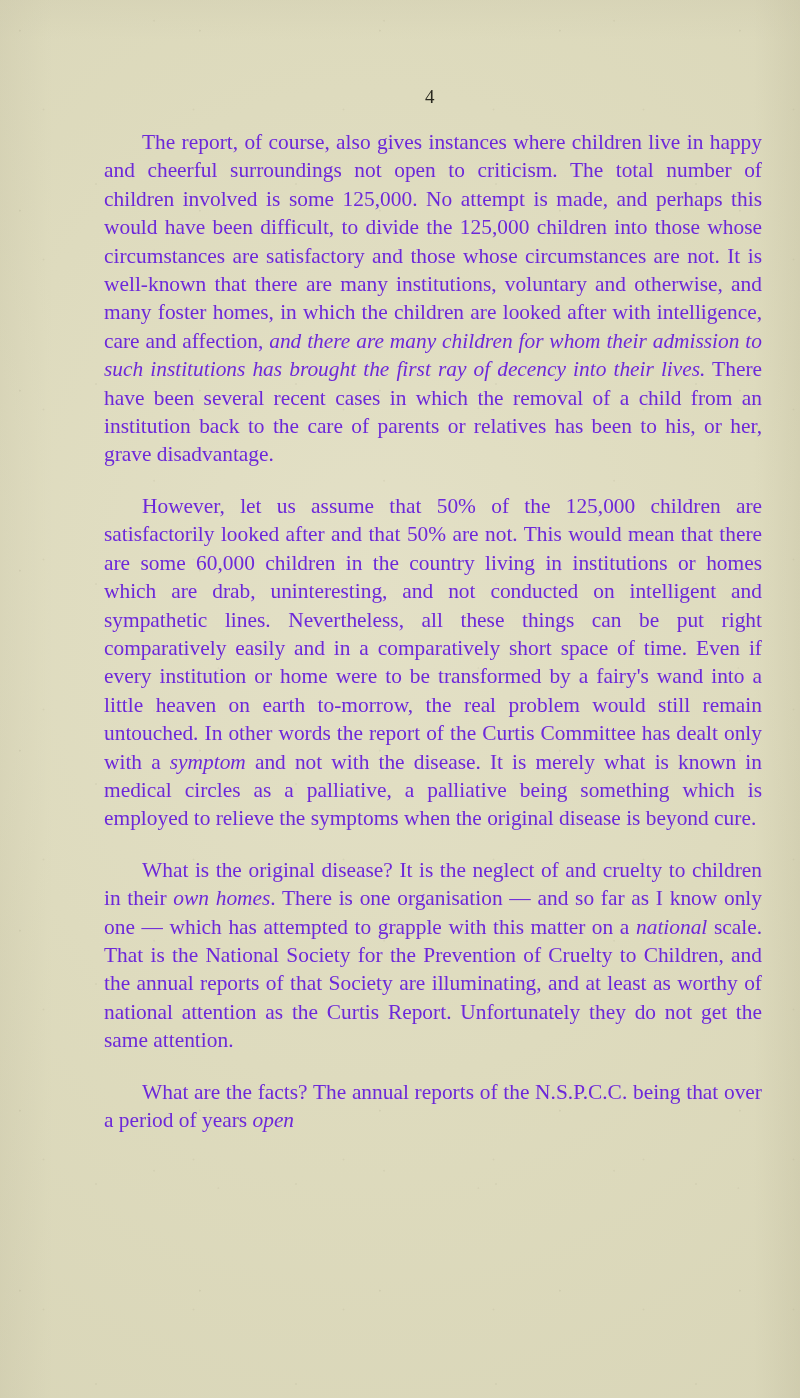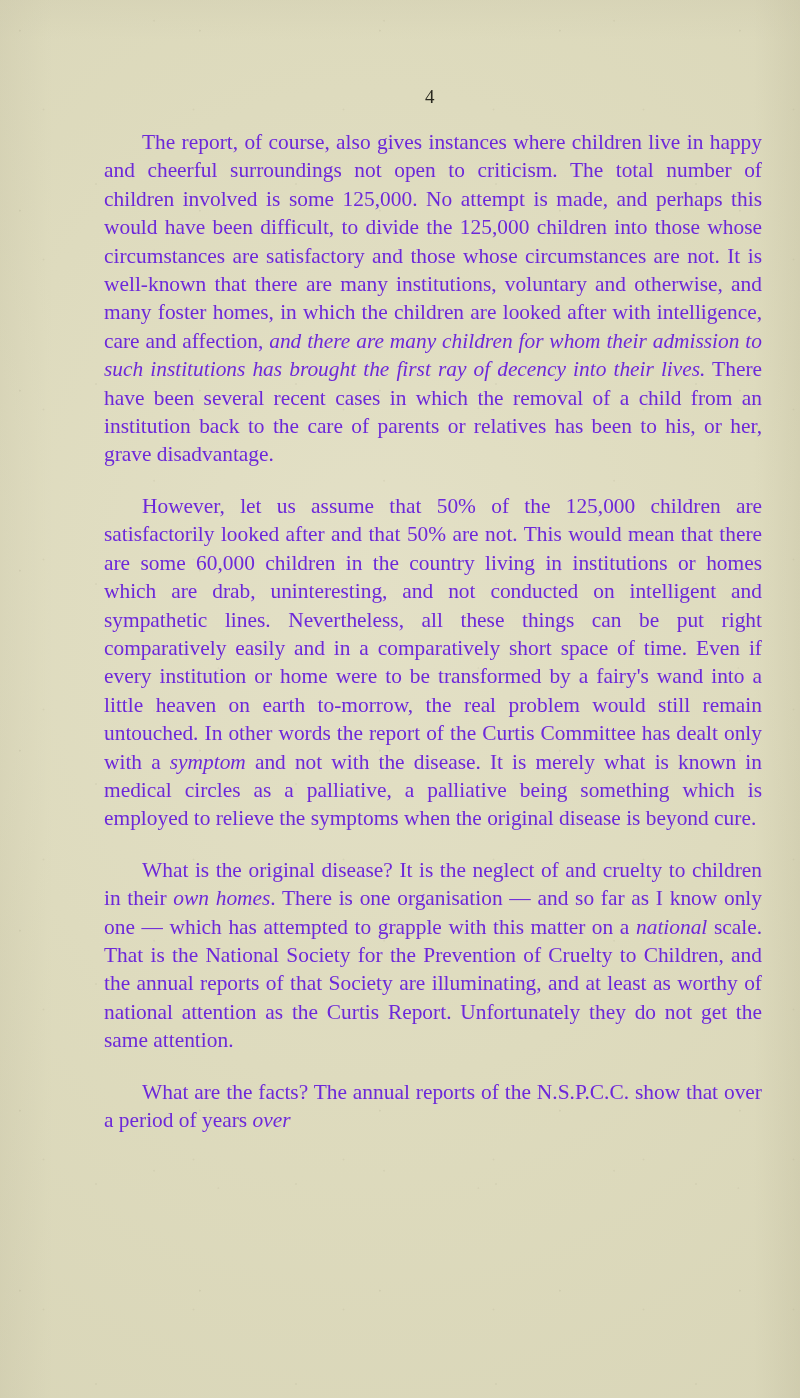--- a/index.html
+++ b/index.html
@@ -92,18 +92,18 @@
 <div class="page">
 
   <div class="folio">
     <span class="num">4</span>
   </div>
 
   <div class="body-text" id="body-text">
       <p class="para" id="para-1"><span>The report, of course, also gives instances where children live in happy and cheerful surroundings not open to criticism.  The total number of children involved is some 125,000.  No attempt is made, and perhaps this would have been difficult, to divide the 125,000 children into those whose circumstances are satisfactory and those whose circumstances are not.  It is well-known that there are many institutions, voluntary and otherwise, and many foster homes, in which the children are looked after with intelligence, care and affection, </span><i>and there are many children for whom their admission to such institutions has brought the first ray of decency into their lives.</i><span>  There have been several recent cases in which the removal of a child from an institution back to the care of parents or relatives has been to his, or her, grave disadvantage.</span></p>
       <p class="para" id="para-2"><span>However, let us assume that 50% of the 125,000 children are satisfactorily looked after and that 50% are not.  This would mean that there are some 60,000 children in the country living in institutions or homes which are drab, uninteresting, and not conducted on intelligent and sympathetic lines.  Nevertheless, all these things can be put right comparatively easily and in a comparatively short space of time.  Even if every institution or home were to be transformed by a fairy's wand into a little heaven on earth to-morrow, the real problem would still remain untouched.  In other words the report of the Curtis Committee has dealt only with a </span><i>symptom</i><span> and not with the disease.  It is merely what is known in medical circles as a palliative, a palliative being something which is employed to relieve the symptoms when the original disease is beyond cure.</span></p>
       <p class="para" id="para-3"><span>What is the original disease?  It is the neglect of and cruelty to children in their </span><i>own homes</i><span>.  There is one organisation — and so far as I know only one — which has attempted to grapple with this matter on a </span><i>national</i><span> scale.  That is the National Society for the Prevention of Cruelty to Children, and the annual reports of that Society are illuminating, and at least as worthy of national attention as the Curtis Report.  Unfortunately they do not get the same attention.</span></p>
-      <p class="para" id="para-4"><span>What are the facts?  The annual reports of the N.S.P.C.C. show that over a period of years </span><i>over</i></p>
+      <p class="para" id="para-4"><span>What are the facts?  The annual reports of the N.S.P.C.C. being that over a period of years </span><i>open</i></p>
     </div>
 
 </div>
 
 <div class="speckle"></div>
 
 </body></html>

